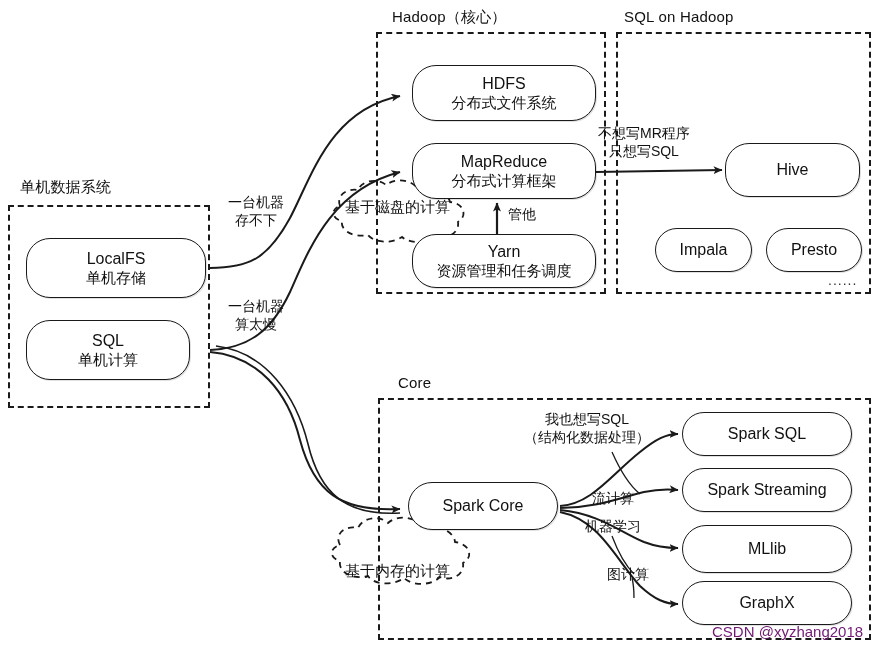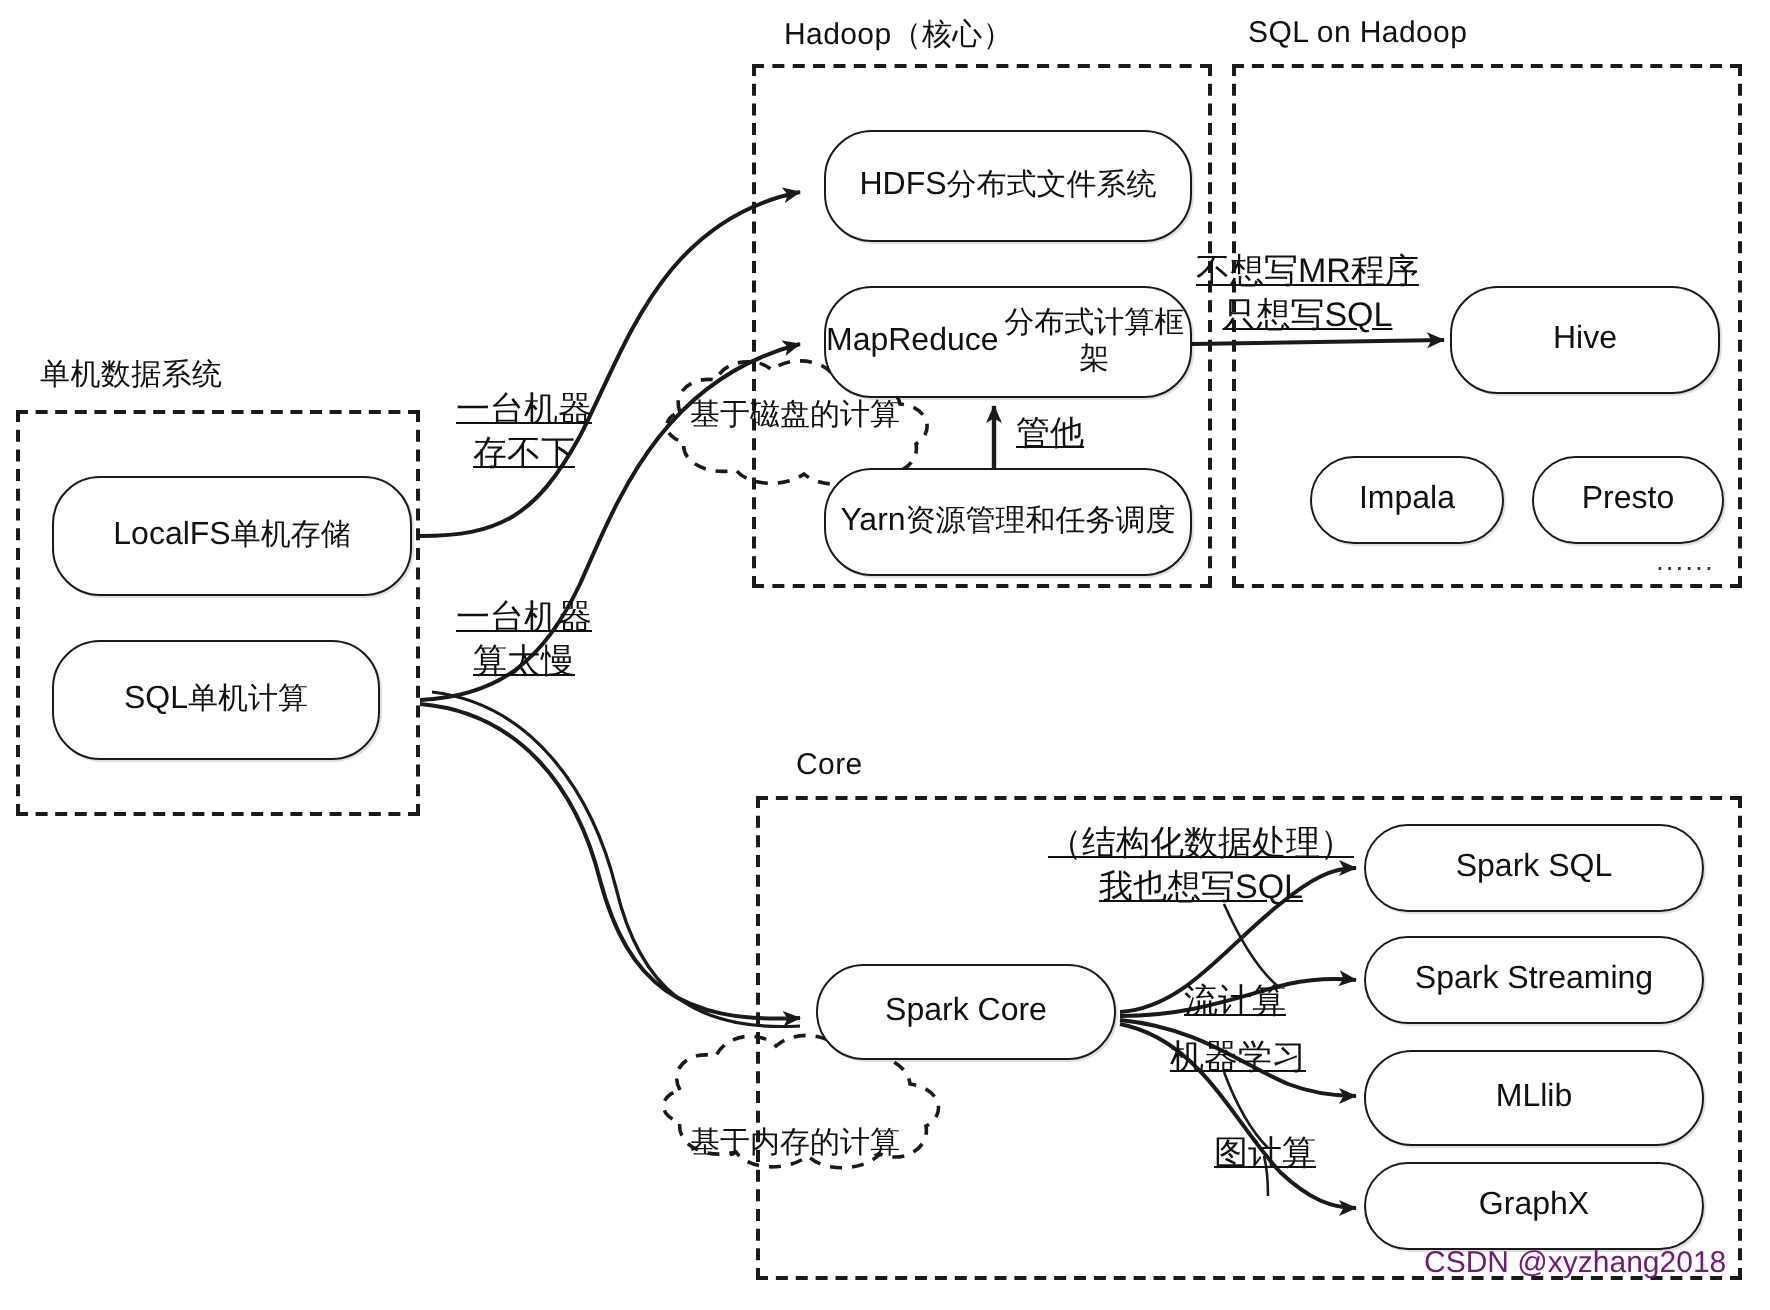--- a/index.html
+++ b/index.html
@@ -38,39 +38,39 @@
     letter-spacing: .2px;
   }
   
   .node {
     position: absolute;
     box-sizing: border-box;
     border: 1.6px solid #1a1a1a;
     border-radius: 24px;
     background: #ffffff;
     display: flex;
+    flex-direction: column;
     align-items: center;
     justify-content: center;
     text-align: center;
     color: #111111;
     line-height: 1.22;
     box-shadow: 1px 1px 0 rgba(0,0,0,.12);
   }
   .node .ln1 { font-size: 16px; }
   .node .ln2 { font-size: 15px; }
   .node.single .ln1 { font-size: 16px; }
   
   .edge-label {
     position: absolute;
-    font-size: 17px;
+    font-size: 14px;
     color: #111111;
     line-height: 1.28;
     white-space: nowrap;
     text-align: center;
-    text-decoration: underline;
   }
   
   .cloud-label {
     position: absolute;
     font-size: 15px;
     color: #111111;
     white-space: nowrap;
     z-index: 3;
   }
   .ellipsis-mark {
@@ -219,22 +219,22 @@
   <div class="edge-label" style="left:508px; top:206px;">
     <div>管他</div>
   </div>
 
   <div class="edge-label" style="left:598px; top:125px;">
     <div>不想写MR程序</div>
     <div>只想写SQL</div>
   </div>
 
   <div class="edge-label" style="left:524px; top:411px;">
+    <div>我也想写SQL</div>
     <div>（结构化数据处理）</div>
-    <div>我也想写SQL</div>
   </div>
 
   <div class="edge-label" style="left:592px; top:490px;">
     <div>流计算</div>
   </div>
 
   <div class="edge-label" style="left:585px; top:518px;">
     <div>机器学习</div>
   </div>
 

